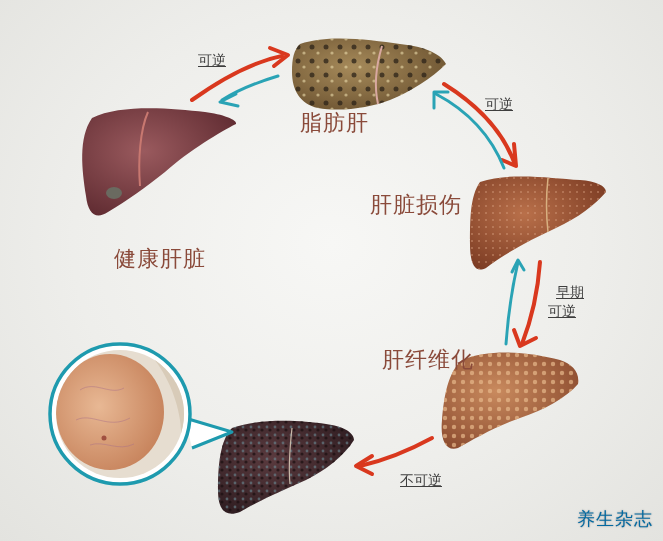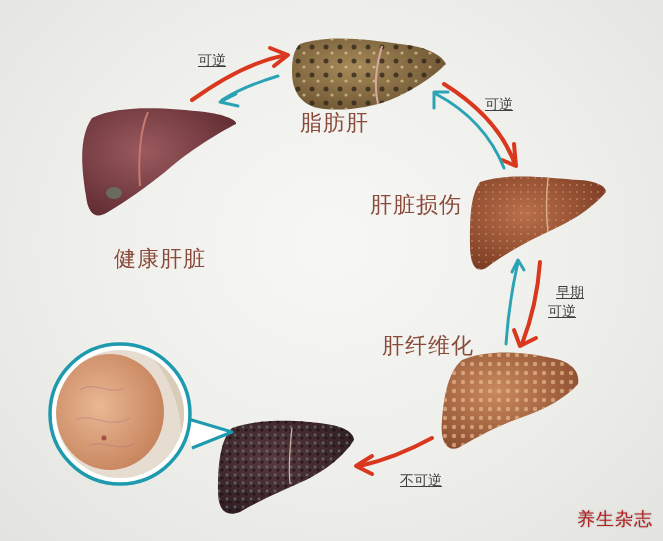--- a/index.html
+++ b/index.html
@@ -11,21 +11,21 @@
     }
     .canvas { position: absolute; left: 0; top: 0; width: 663px; height: 541px; }
     .label {
       position: absolute; color: #8a4a3a; font-size: 22px; letter-spacing: 1px;
       white-space: nowrap; line-height: 1;
     }
     .small {
       position: absolute; color: #3e3e3e; font-size: 14px; white-space: nowrap; line-height: 1.25; text-decoration: underline;
     }
     .watermark {
-      position: absolute; right: 10px; bottom: 10px; color: #b91c1c; font-size: 18px;
+      position: absolute; right: 10px; bottom: 10px; color: #0369a1; font-size: 18px;
       text-shadow: 0 0 2px rgba(0,0,0,0.35); letter-spacing: 1px;
     }
     svg { position: absolute; left: 0; top: 0; }
   </style>
 </head>
 <body>
 
 <div class="canvas">
   <svg width="663" height="541" viewBox="0 0 663 541">
     <defs>
@@ -142,21 +142,21 @@
 
     <g>
       <path d="M432,438 C410,450 386,460 360,466" stroke="#d9381e" stroke-width="4" fill="none" stroke-linecap="round"></path>
       <path d="M372,456 L356,466 L372,474" stroke="#d9381e" stroke-width="4" fill="none" stroke-linejoin="round" stroke-linecap="round"></path>
     </g>
   </svg>
 
   <div class="label" style="left:114px; top:205px;margin-top:43px;">健康肝脏</div>
   <div class="label" style="left:300px; top:112px;">脂肪肝</div>
   <div class="label" style="left:370px; top:196px;font-family:Liberation Mono, monospace;">肝脏损伤</div>
-  <div class="label" style="left:382px; top:335px;">肝纤维化</div>
+  <div class="label" style="left:382px; top:349px;">肝纤维化</div>
 
   <div class="small" style="left:198px; top:52px;">可逆</div>
   <div class="small" style="left:485px; top:96px;">可逆</div>
   <div class="small" style="left:548px; top:284px;margin-left:8px;">早期</div>
   <div class="small" style="left:548px; top:303px;">可逆</div>
   <div class="small" style="left:400px; top:472px;">不可逆</div>
 
   <div class="watermark">养生杂志</div>
 </div>
 

